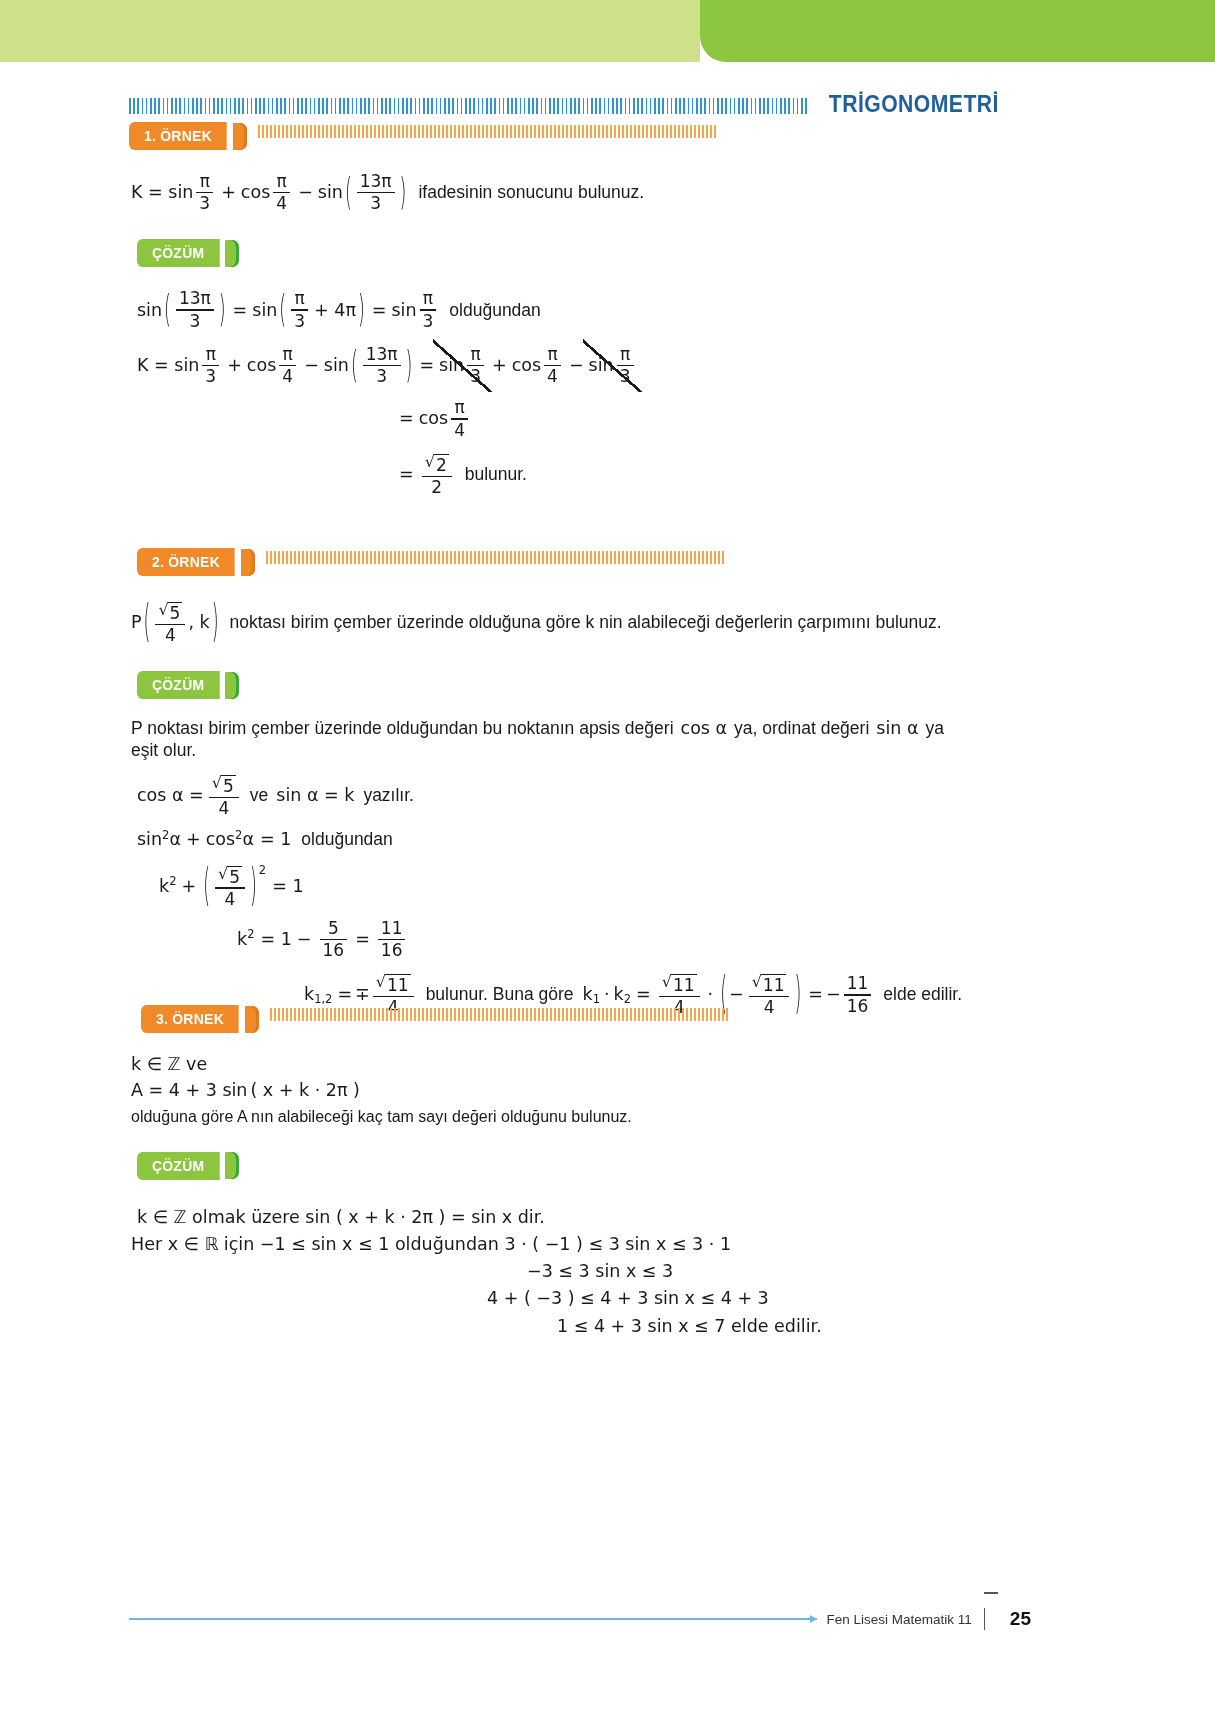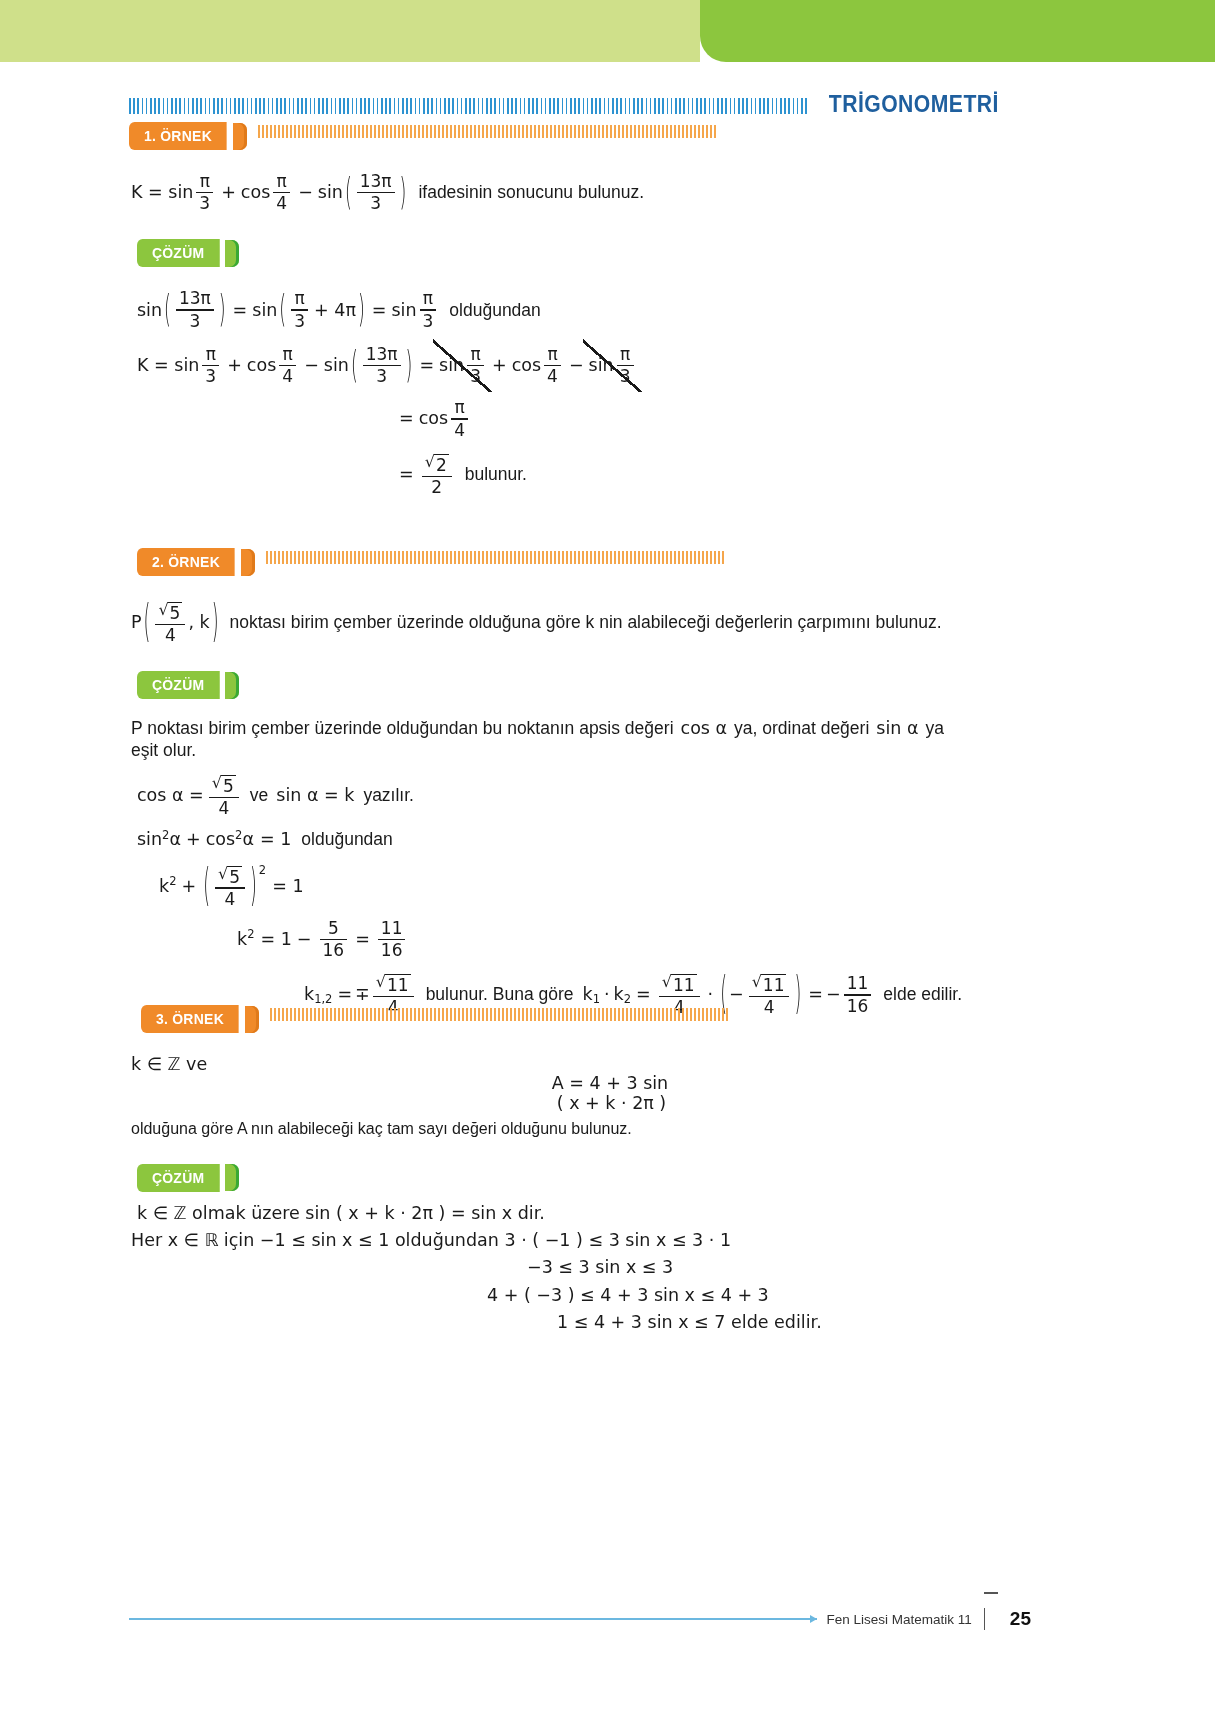--- a/index.html
+++ b/index.html
@@ -466,33 +466,33 @@
 <div style="position:absolute; left:129px; top:1005px; width:960px;">
 
   <div class="badge-row" style="margin-left:12px;">
     <div class="badge orange">3. ÖRNEK</div>
     <div class="badge-tail orange"></div>
     <div class="badge-rule-orange"></div>
   </div>
 
   <div style="margin-top:22px; margin-left:2px;">
     <div class="mathline">k ∈ ℤ  ve</div>
-    <div class="mathline" style="margin-top:0;flex-direction:column;">
+    <div class="mathline" style="margin-top:7px;">
       <span>A = 4 + 3 sin</span>
       <span style="margin-left:3px;">( x + k · 2π )</span>
     </div>
     <div class="txt-block" style="margin-top:4px;">olduğuna göre A nın alabileceği kaç tam sayı değeri olduğunu bulunuz.</div>
   </div>
 
   <div class="badge-row" style="margin-top:24px; margin-left:8px;">
     <div class="badge green">ÇÖZÜM</div>
     <div class="badge-tail green"></div>
   </div>
 
-  <div style="margin-top:12px;text-align:right;">
+  <div style="margin-top:28px;text-align:right;">
     <div class="mathline" style="margin-left:8px;">k ∈ ℤ  olmak üzere  sin ( x + k · 2π ) = sin x  dir.</div>
     <div class="mathline" style="margin-top:8px; margin-left:2px;">Her  x ∈ ℝ  için  −1 ≤ sin x ≤ 1  olduğundan  3 · ( −1 ) ≤ 3 sin x ≤ 3 · 1</div>
     <div class="mathline" style="margin-top:8px; margin-left:398px;">−3 ≤ 3 sin x ≤ 3</div>
     <div class="mathline" style="margin-top:8px; margin-left:358px;">4 + ( −3 ) ≤ 4 + 3 sin x ≤ 4 + 3</div>
     <div class="mathline" style="margin-top:8px; margin-left:428px;">1 ≤ 4 + 3 sin x ≤ 7  elde edilir.</div>
   </div>
 </div>
 
 <div class="footer">
   <div class="footer-rule"></div>

